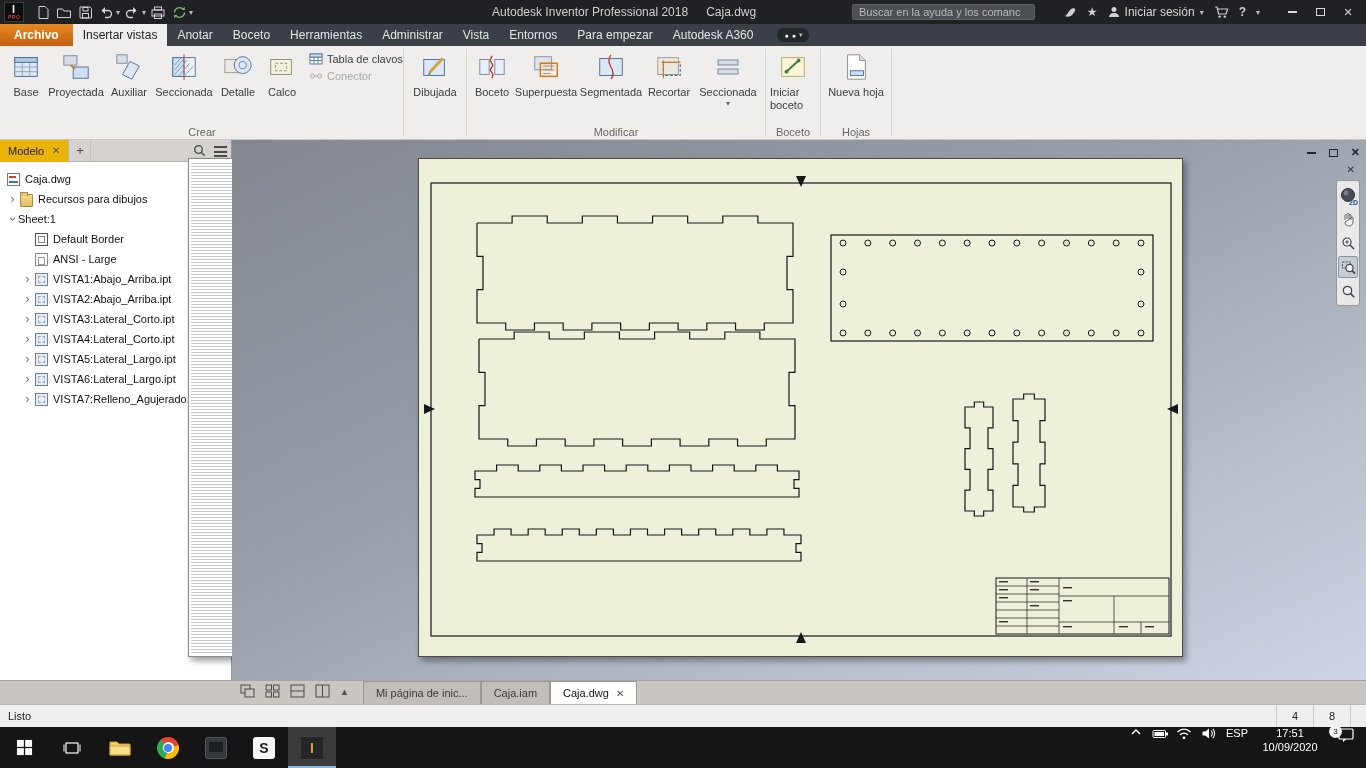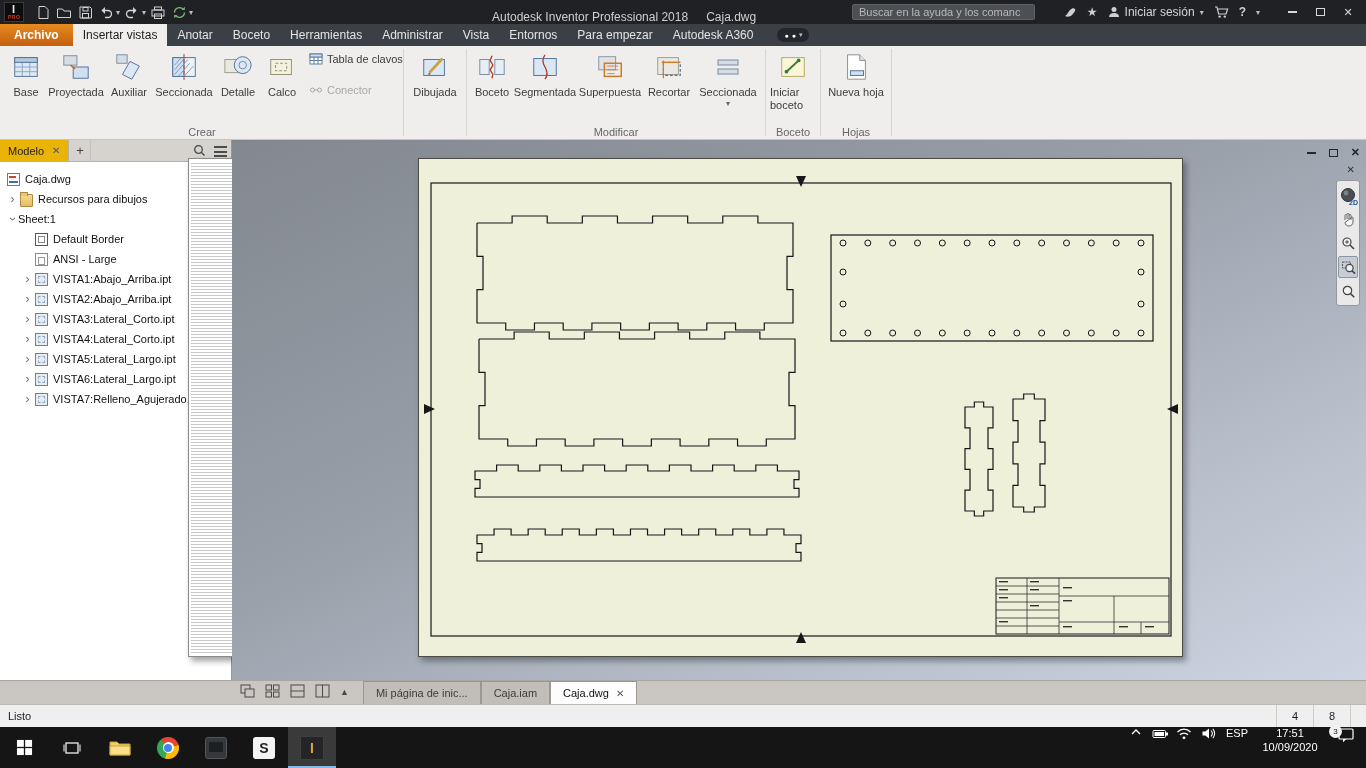--- a/index.html
+++ b/index.html
@@ -8,21 +8,21 @@
 
 
 .titlebar{position:absolute;left:0;top:0;width:100%;height:24px;background:#1f2124;color:#d4d4d4;display:flex;align-items:center}
 .tb-logo{width:20px;height:20px;margin:2px 4px;background:#0d0d0d;border:1px solid #3a3a3a;position:relative;flex:none}
 .tb-logo .ii{position:absolute;left:7px;top:1px;color:#e8e8e8;font-weight:bold;font-size:11px;line-height:11px}
 .tb-logo .pro{position:absolute;left:3px;bottom:1px;font-size:5px;color:#d23b2e;font-weight:bold;letter-spacing:.5px}
 .qat{display:flex;align-items:center;gap:3px;margin-left:6px}
 .qat-ic{width:18px;height:18px;display:flex;align-items:center;justify-content:center}
 .qat-ic svg{display:block}
 .qat-caret{color:#bdbdbd;font-size:8px;margin-left:-2px}
-.tb-title{position:absolute;left:492px;top:0;height:24px;display:flex;align-items:flex-end;gap:18px;font-size:12px;color:#cfcfcf;white-space:nowrap}
+.tb-title{position:absolute;left:492px;top:0;height:24px;display:flex;align-items:center;gap:18px;font-size:12px;color:#cfcfcf;white-space:nowrap}
 .tb-search{position:absolute;left:852px;top:4px;width:183px;height:16px;background:#4c5055;border:1px solid #5d6166;border-radius:2px;color:#c9c9c9;font-size:11px;padding:0 6px;outline:none}
 .tb-search::placeholder{color:#b9b9b9}
 .tb-right{position:absolute;right:0;top:0;height:24px;display:flex;align-items:center;gap:10px;padding-right:4px}
 .tb-ic{display:flex;align-items:center;justify-content:center;color:#cfcfcf;font-size:12px}
 .signin{display:flex;align-items:center;gap:5px;color:#d4d4d4;font-size:12px}
 .caret{font-size:8px;color:#bdbdbd}
 .winbtns{display:flex;align-items:center;gap:0;margin-left:8px}
 .wb{width:28px;height:24px;display:flex;align-items:center;justify-content:center;color:#d9d9d9;font-size:11px}
 .wb .mini{width:9px;height:2px;background:#d9d9d9;display:inline-block}
 .wb .maxi{width:9px;height:8px;border:1.5px solid #d9d9d9;display:inline-block}
@@ -36,21 +36,21 @@
 .cloudpill .caret{font-size:7px}
 
 
 .ribbon{position:absolute;left:0;top:46px;width:100%;height:94px;background:#efeeec;border-bottom:1px solid #c9c6c1;display:flex;align-items:stretch;padding-left:2px}
 .rgroup{position:relative;height:100%;padding:2px 3px 14px 3px}
 .rgroup-body{display:flex;align-items:flex-start;height:78px}
 .rgroup-label{position:absolute;left:0;bottom:1px;width:100%;text-align:center;color:#666;font-size:11px}
 .rsep{width:1px;background:#d7d4cf;margin:3px 1px;flex:none}
 .rbtn{display:flex;flex-direction:column;align-items:center;padding-top:2px;color:#3d3d3d;text-align:left;line-height:1.15;height:78px}
 .rbtn .ricon{width:34px;height:34px;display:flex;align-items:center;justify-content:center;margin-bottom:2px}
-.smallcol{display:flex;flex-direction:column;gap:17px;padding:4px 2px 0 6px;width:96px}
+.smallcol{display:flex;flex-direction:column;gap:3px;padding:4px 2px 0 6px;width:96px}
 .sbtn{display:flex;align-items:center;gap:4px;white-space:nowrap;color:#3d3d3d}
 .sbtn.disabled{color:#a8a8a8}
 .sicon{width:14px;height:14px;flex:none;display:flex}
 
 
 .browser{position:absolute;left:0;top:140px;width:232px;height:540px;background:#fff;border-right:1px solid #9a9792}
 .bheader{height:22px;background:#d6d3cf;border-bottom:1px solid #b5b2ad;display:flex;align-items:center;position:relative}
 .btab{height:22px;background:#eab308;border-right:1px solid #b5b2ad;display:flex;align-items:center;gap:8px;padding:0 8px;font-size:11px;color:#222}
 .btab .x{color:#555;font-size:10px}
 .btab-plus{width:22px;height:22px;display:flex;align-items:center;justify-content:center;color:#444;font-size:13px;border-right:1px solid #c5c2bd}
@@ -356,38 +356,38 @@
         <div class="rbtn" style="width:42px">
           <span class="ricon">
               <svg width="30" height="30" viewBox="0 0 32 32">
                 <rect x="3" y="8" width="10" height="16" fill="#e8eef5" stroke="#7a8aa0"></rect>
                 <rect x="19" y="8" width="10" height="16" fill="#e8eef5" stroke="#7a8aa0"></rect>
                 <path d="M16 4l-2 5 3 5-3 5 3 5-1 4" fill="none" stroke="#b03a2e" stroke-width="1.4"></path>
               </svg>
             </span>
           <span>Boceto</span>
         </div>
-        <div class="rbtn" style="width:64px">
-          <span class="ricon">
-              <svg width="30" height="30" viewBox="0 0 32 32">
-                <rect x="4" y="7" width="24" height="18" fill="#dbe7f3" stroke="#4f6f96"></rect>
-                <path d="M16 3c-3 4-3 8 0 13s3 9 0 13" fill="none" stroke="#b03a2e" stroke-width="1.4"></path>
-              </svg>
-            </span>
-          <span>Segmentada</span>
-        </div>
         <div class="rbtn" style="width:66px">
           <span class="ricon">
               <svg width="30" height="30" viewBox="0 0 32 32">
                 <rect x="4" y="5" width="18" height="14" fill="#dfe3e8" stroke="#8a94a0"></rect>
                 <rect x="10" y="12" width="18" height="14" fill="none" stroke="#cd7a29" stroke-width="1.6"></rect>
                 <path d="M13 15h12M13 19h12M13 23h8" stroke="#cd7a29" stroke-width=".9"></path>
               </svg>
             </span>
           <span>Superpuesta</span>
+        </div>
+        <div class="rbtn" style="width:64px">
+          <span class="ricon">
+              <svg width="30" height="30" viewBox="0 0 32 32">
+                <rect x="4" y="7" width="24" height="18" fill="#dbe7f3" stroke="#4f6f96"></rect>
+                <path d="M16 3c-3 4-3 8 0 13s3 9 0 13" fill="none" stroke="#b03a2e" stroke-width="1.4"></path>
+              </svg>
+            </span>
+          <span>Segmentada</span>
         </div>
         <div class="rbtn" style="width:52px">
           <span class="ricon">
               <svg width="30" height="30" viewBox="0 0 32 32">
                 <rect x="4" y="6" width="22" height="18" fill="#e9e9e2" stroke="#9a9a8d"></rect>
                 <rect x="10" y="11" width="18" height="14" fill="none" stroke="#4f6f96" stroke-dasharray="3 2" stroke-width="1.3"></rect>
                 <path d="M10 28V9M28 11H8" stroke="#cd7a29" stroke-width="1.3"></path>
               </svg>
             </span>
           <span>Recortar</span>

